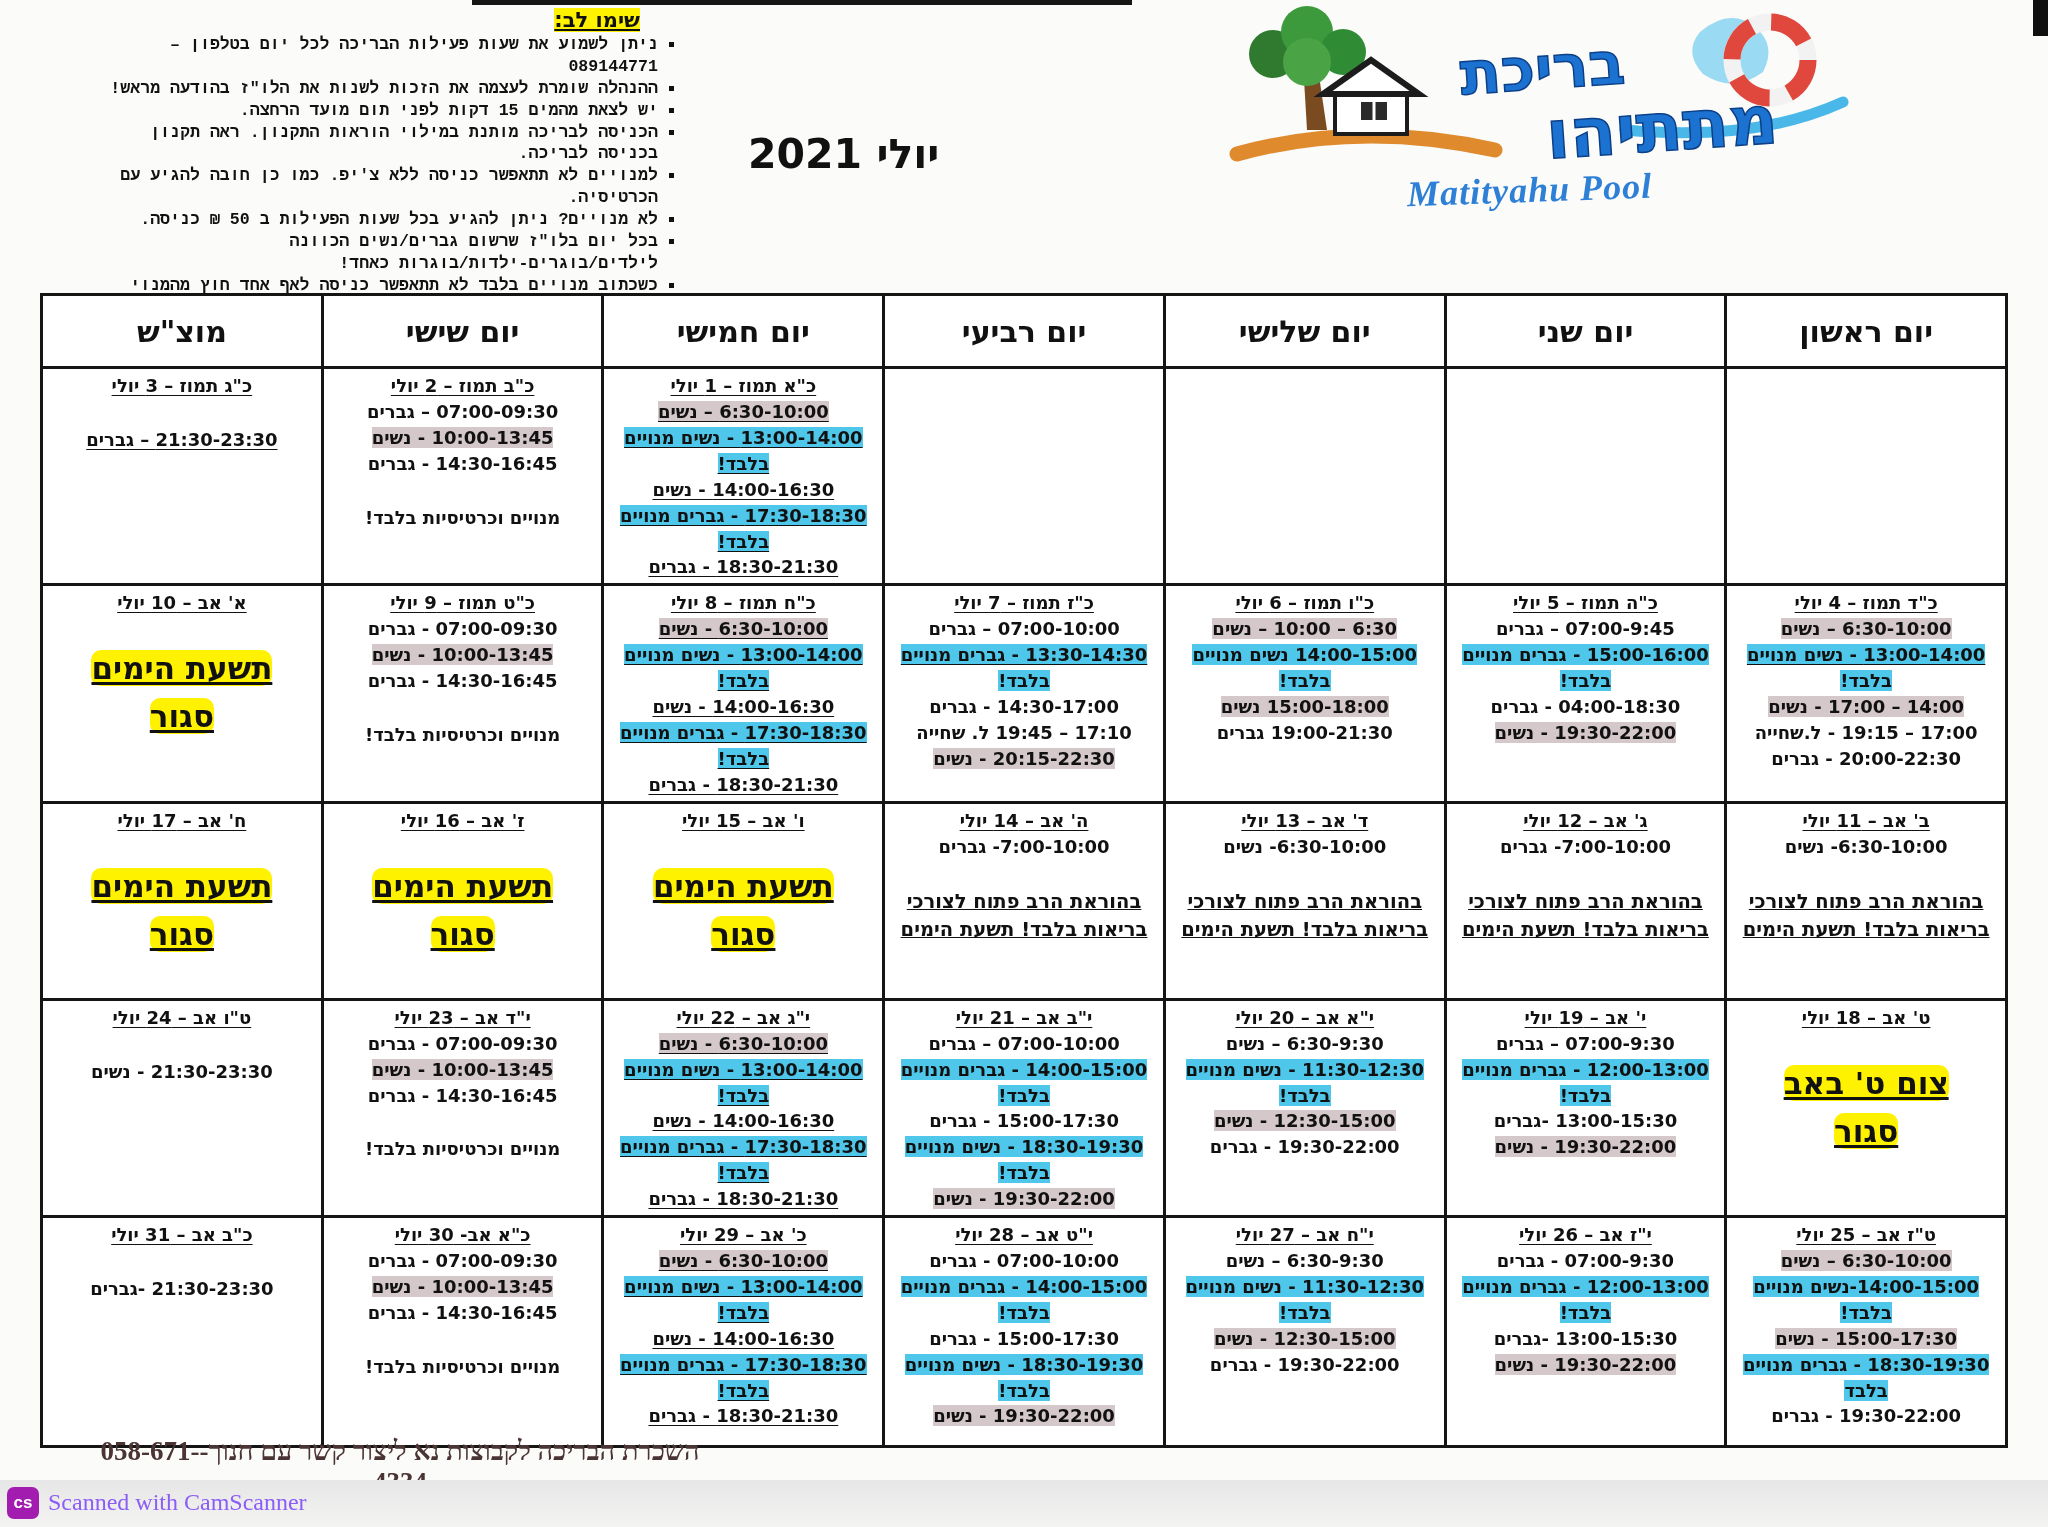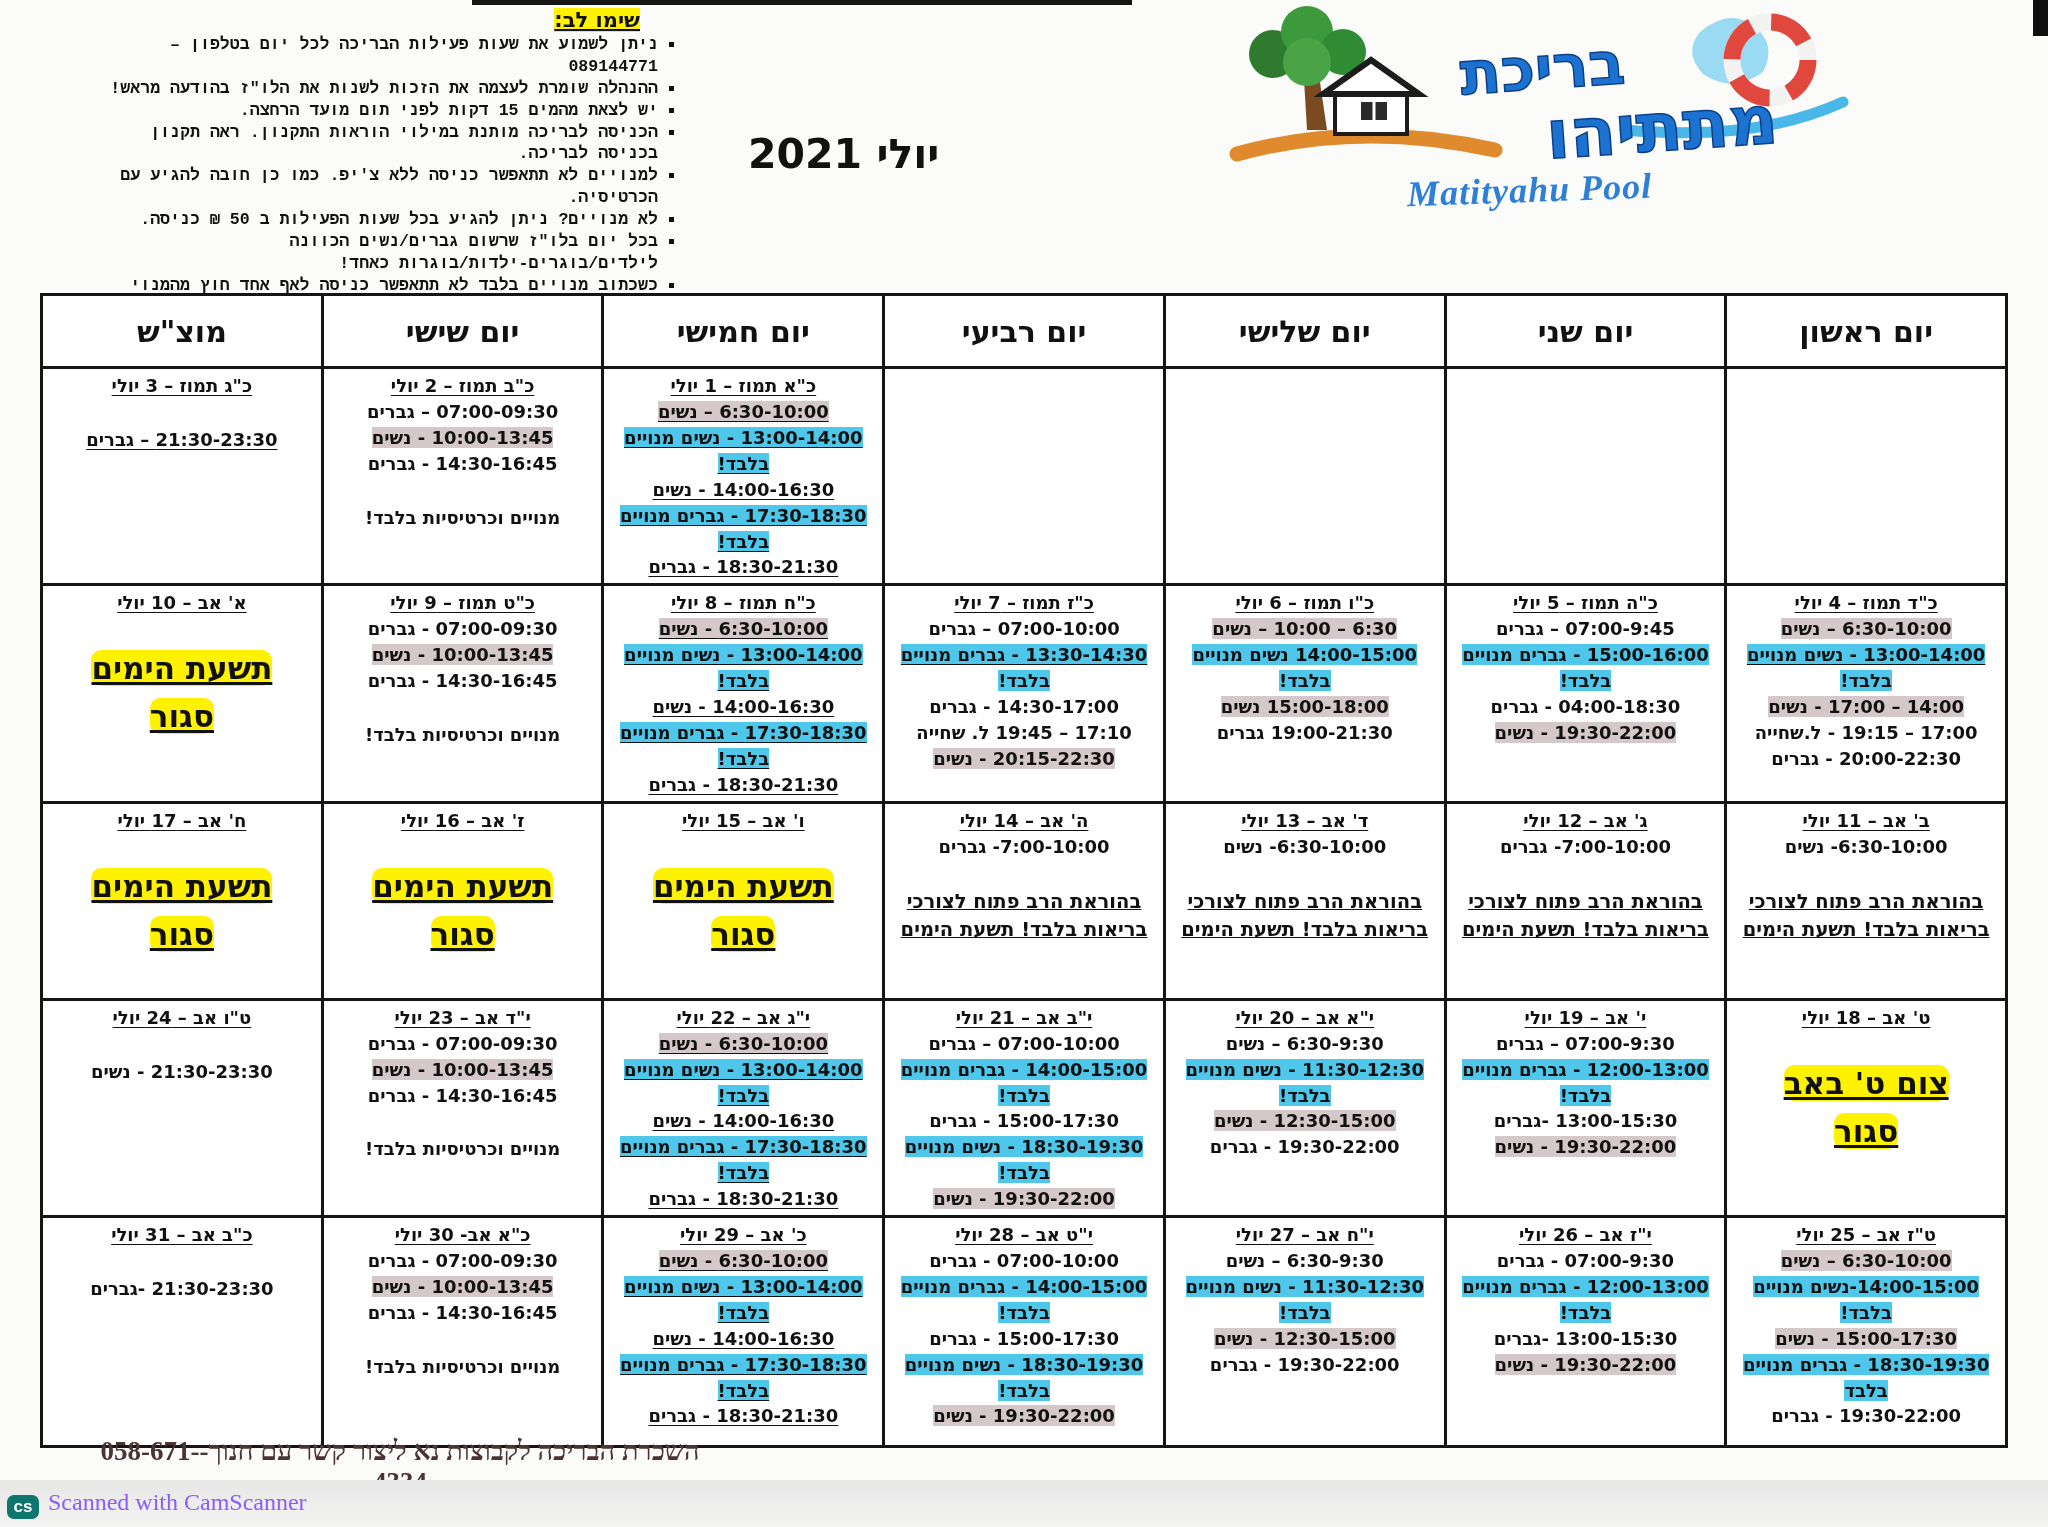--- a/index.html
+++ b/index.html
@@ -42,22 +42,22 @@
   .line span.note{font-size:19.5px;text-decoration:underline;text-decoration-skip-ink:none;}
   .line.big-line{line-height:1.7;}
   
   .footer-right{position:absolute;top:1428px;left:880px;width:980px;text-align:center;direction:rtl;
                 font-family:"Liberation Serif",serif;font-weight:700;font-size:30px;color:#3c2727;}
   .footer-left{position:absolute;top:1436px;left:95px;width:610px;text-align:center;direction:rtl;
                font-family:"Liberation Serif",serif;font-weight:700;font-size:27px;color:#4b3434;}
   
   .scan-bar{position:absolute;left:0;bottom:0;width:100%;height:47px;
             background:linear-gradient(180deg,#e6e6e6,#f4f4f3);}
-  .cs-icon{position:absolute;left:7px;bottom:8px;width:32px;height:24px;border-radius:7px;
-           background:#0f766e;color:#fff;font-size:17px;font-weight:700;
+  .cs-icon{position:absolute;left:7px;bottom:8px;width:32px;height:32px;border-radius:7px;
+           background:#a21caf;color:#fff;font-size:17px;font-weight:700;
            display:flex;align-items:center;justify-content:center;
            font-family:"Liberation Sans",sans-serif;}
   .cs-text{position:absolute;left:48px;bottom:11px;font-size:24px;color:#8b5cf6;
            font-family:Liberation Serif, serif;}
 </style>
 </head>
 <body>
 
 <div class="page">
 

